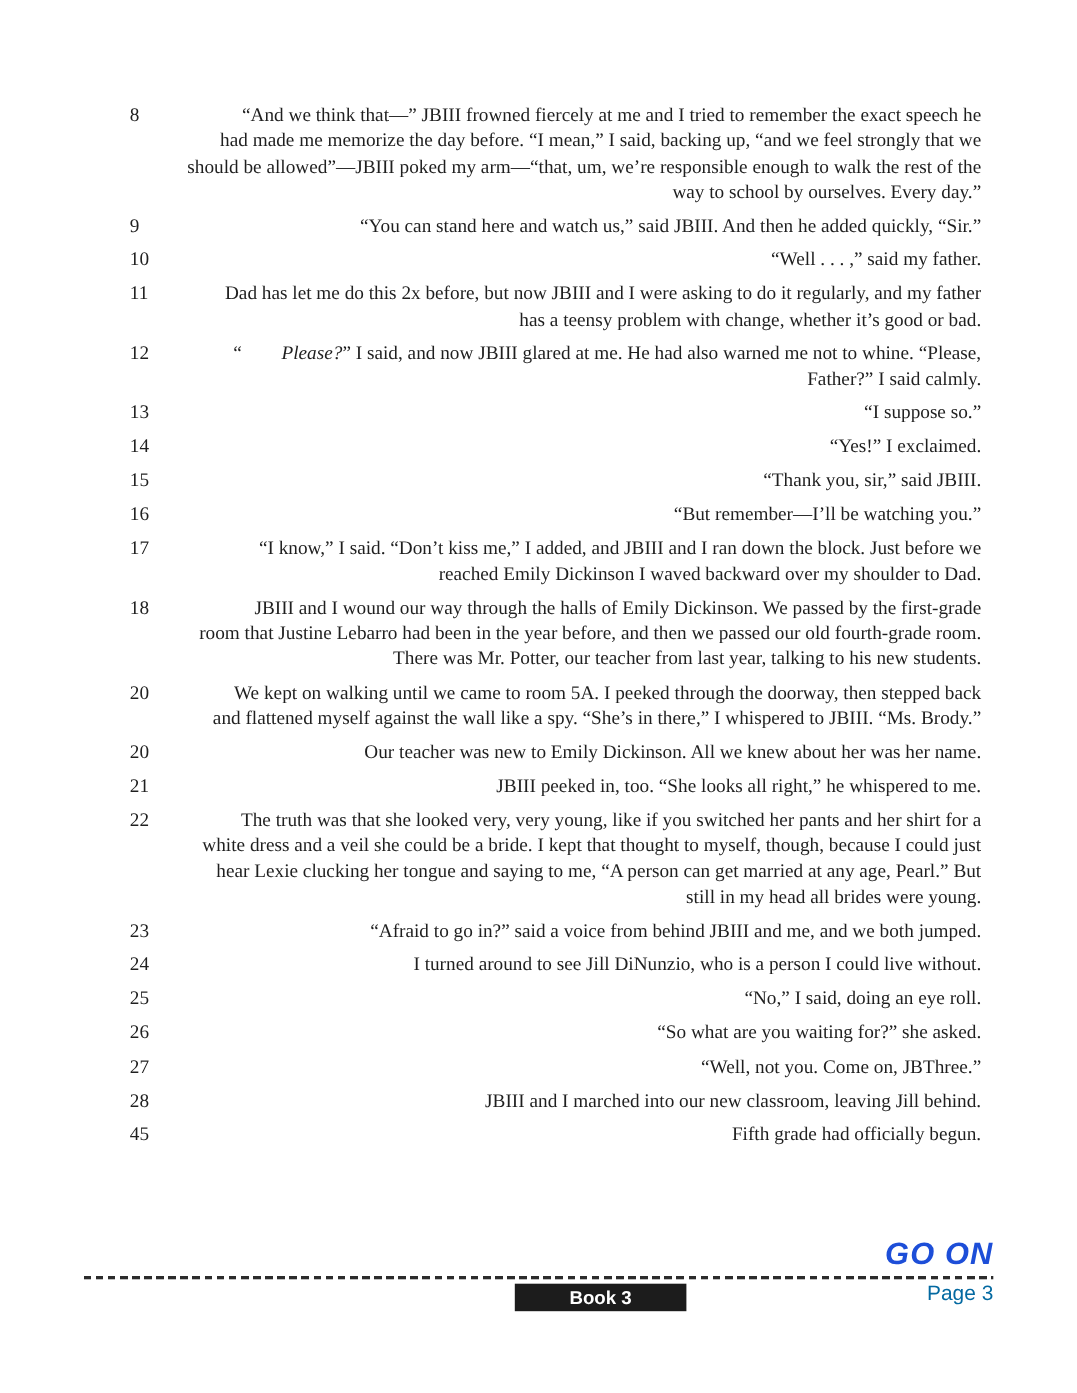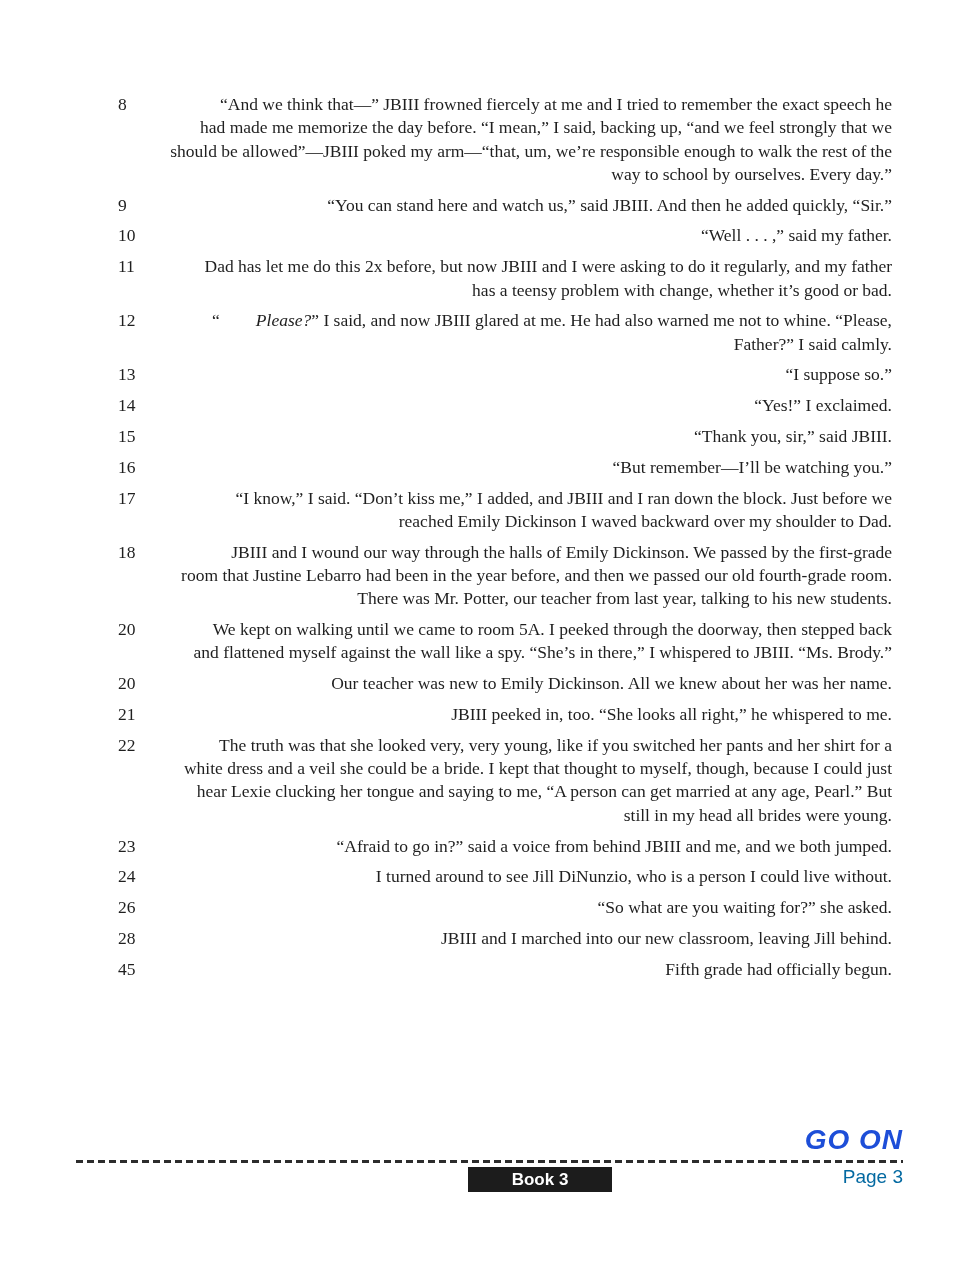--- a/index.html
+++ b/index.html
@@ -63,21 +63,21 @@
     left: 76px;
     right: 76px;
     top: 1160px;
     height: 3px;
     background: repeating-linear-gradient(90deg, #2c2c2c 0 7px, transparent 7px 11px);
   }
   .book-badge {
     position: absolute;
     left: 468px;
     top: 1167px;
-    width: 144px;
+    width: 156px;
     height: 25px;
     background: #1c1c1c;
     color: #ffffff;
     font-family: "Liberation Sans", sans-serif;
     font-size: 17px;
     font-weight: bold;
     display: flex;
     align-items: center;
     justify-content: center;
   }
@@ -158,22 +158,30 @@
       </div>
       <div class="para">
         <span class="para-num">23</span>
         <p class="para-text"><span>“Afraid to go in?” said a voice from behind JBIII and me, and we both jumped.</span></p>
       </div>
       <div class="para">
         <span class="para-num">24</span>
         <p class="para-text"><span>I turned around to see Jill DiNunzio, who is a person I could live without.</span></p>
       </div>
       <div class="para">
+        <span class="para-num">25</span>
+        <p class="para-text"><span>“No,” I said, doing an eye roll.</span></p>
+      </div>
+      <div class="para">
         <span class="para-num">26</span>
         <p class="para-text"><span>“So what are you waiting for?” she asked.</span></p>
+      </div>
+      <div class="para">
+        <span class="para-num">27</span>
+        <p class="para-text"><span>“Well, not you. Come on, JBThree.”</span></p>
       </div>
       <div class="para">
         <span class="para-num">28</span>
         <p class="para-text"><span>JBIII and I marched into our new classroom, leaving Jill behind.</span></p>
       </div>
       <div class="para">
         <span class="para-num">45</span>
         <p class="para-text"><span>Fifth grade had officially begun.</span></p>
       </div>
     </div>

